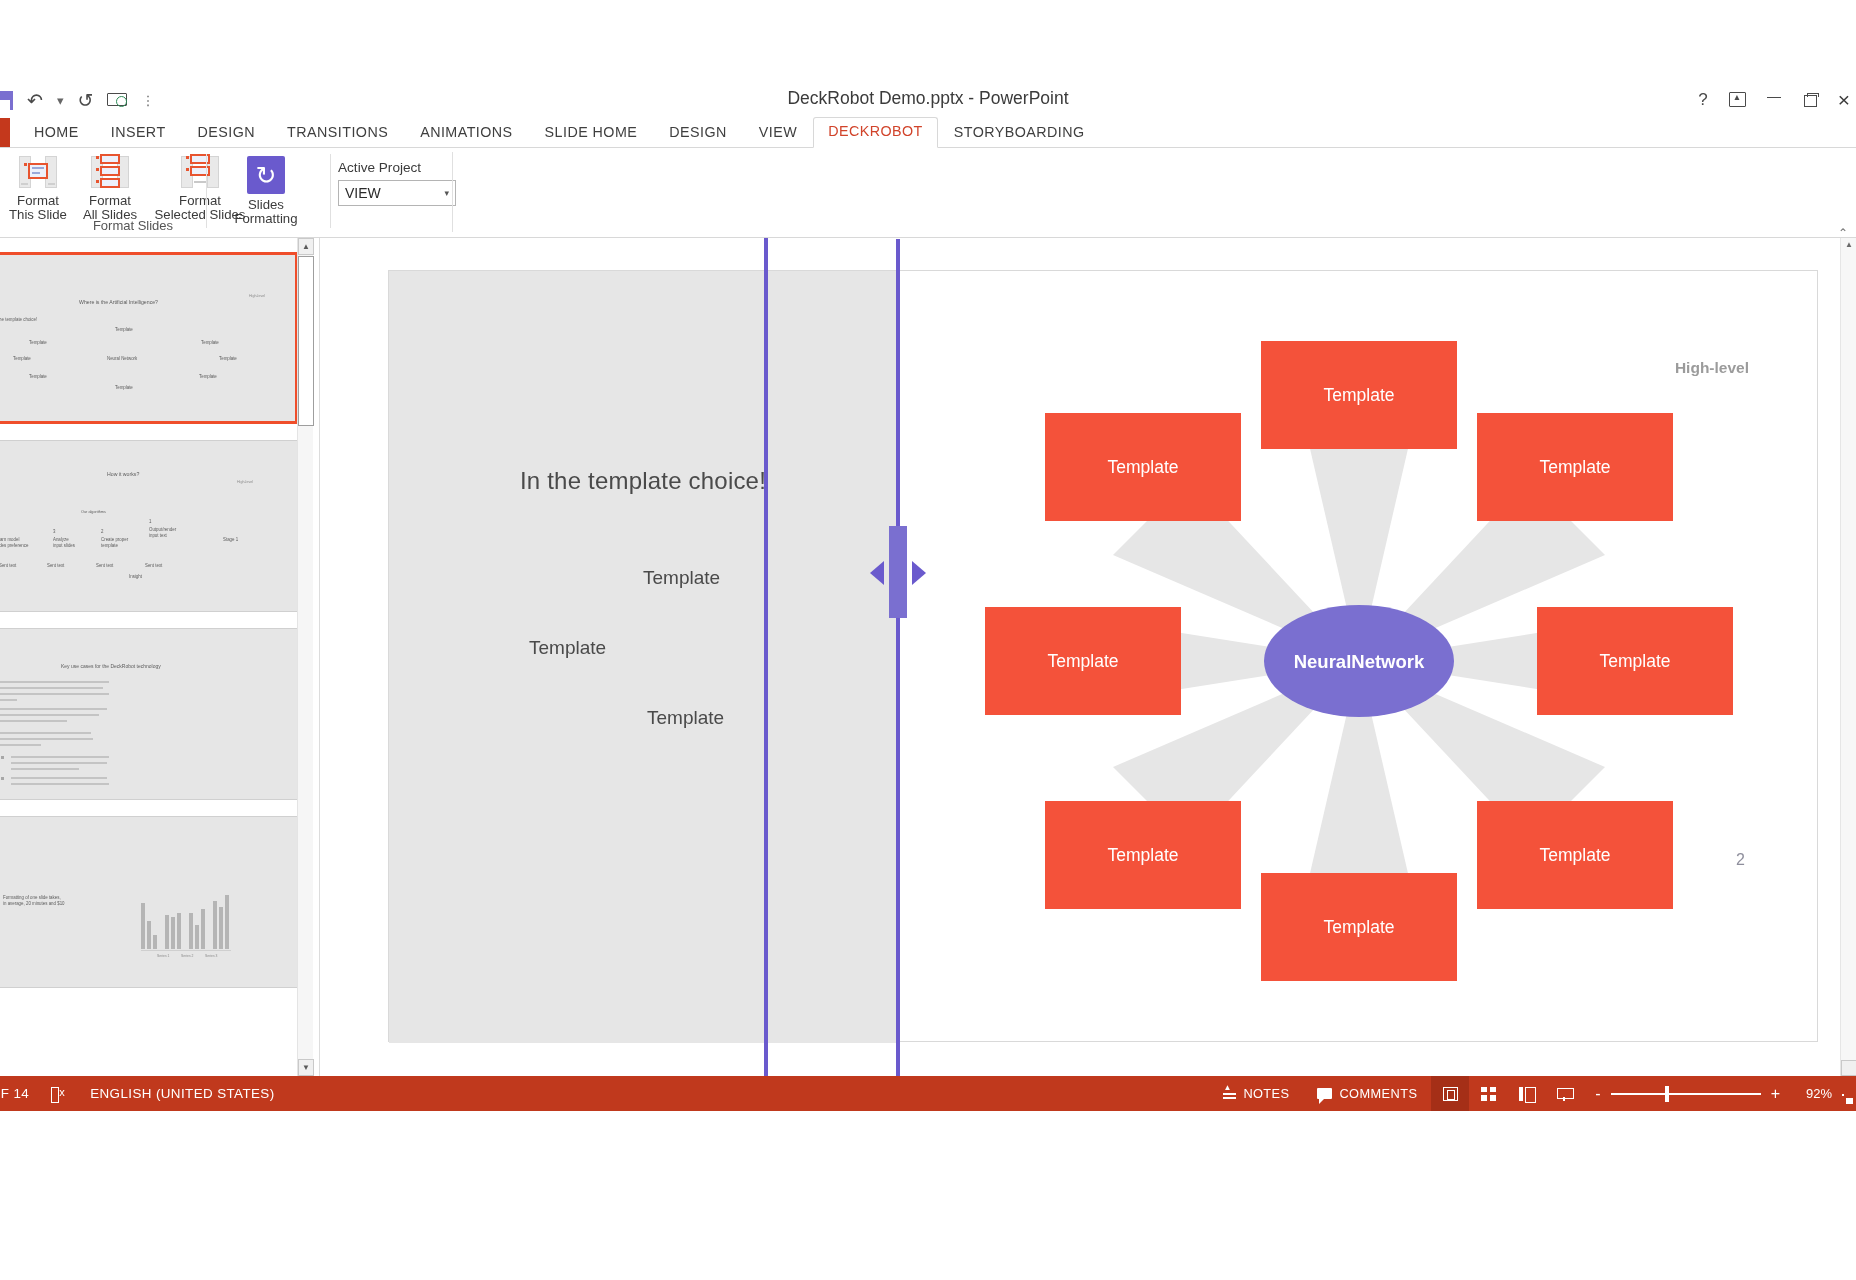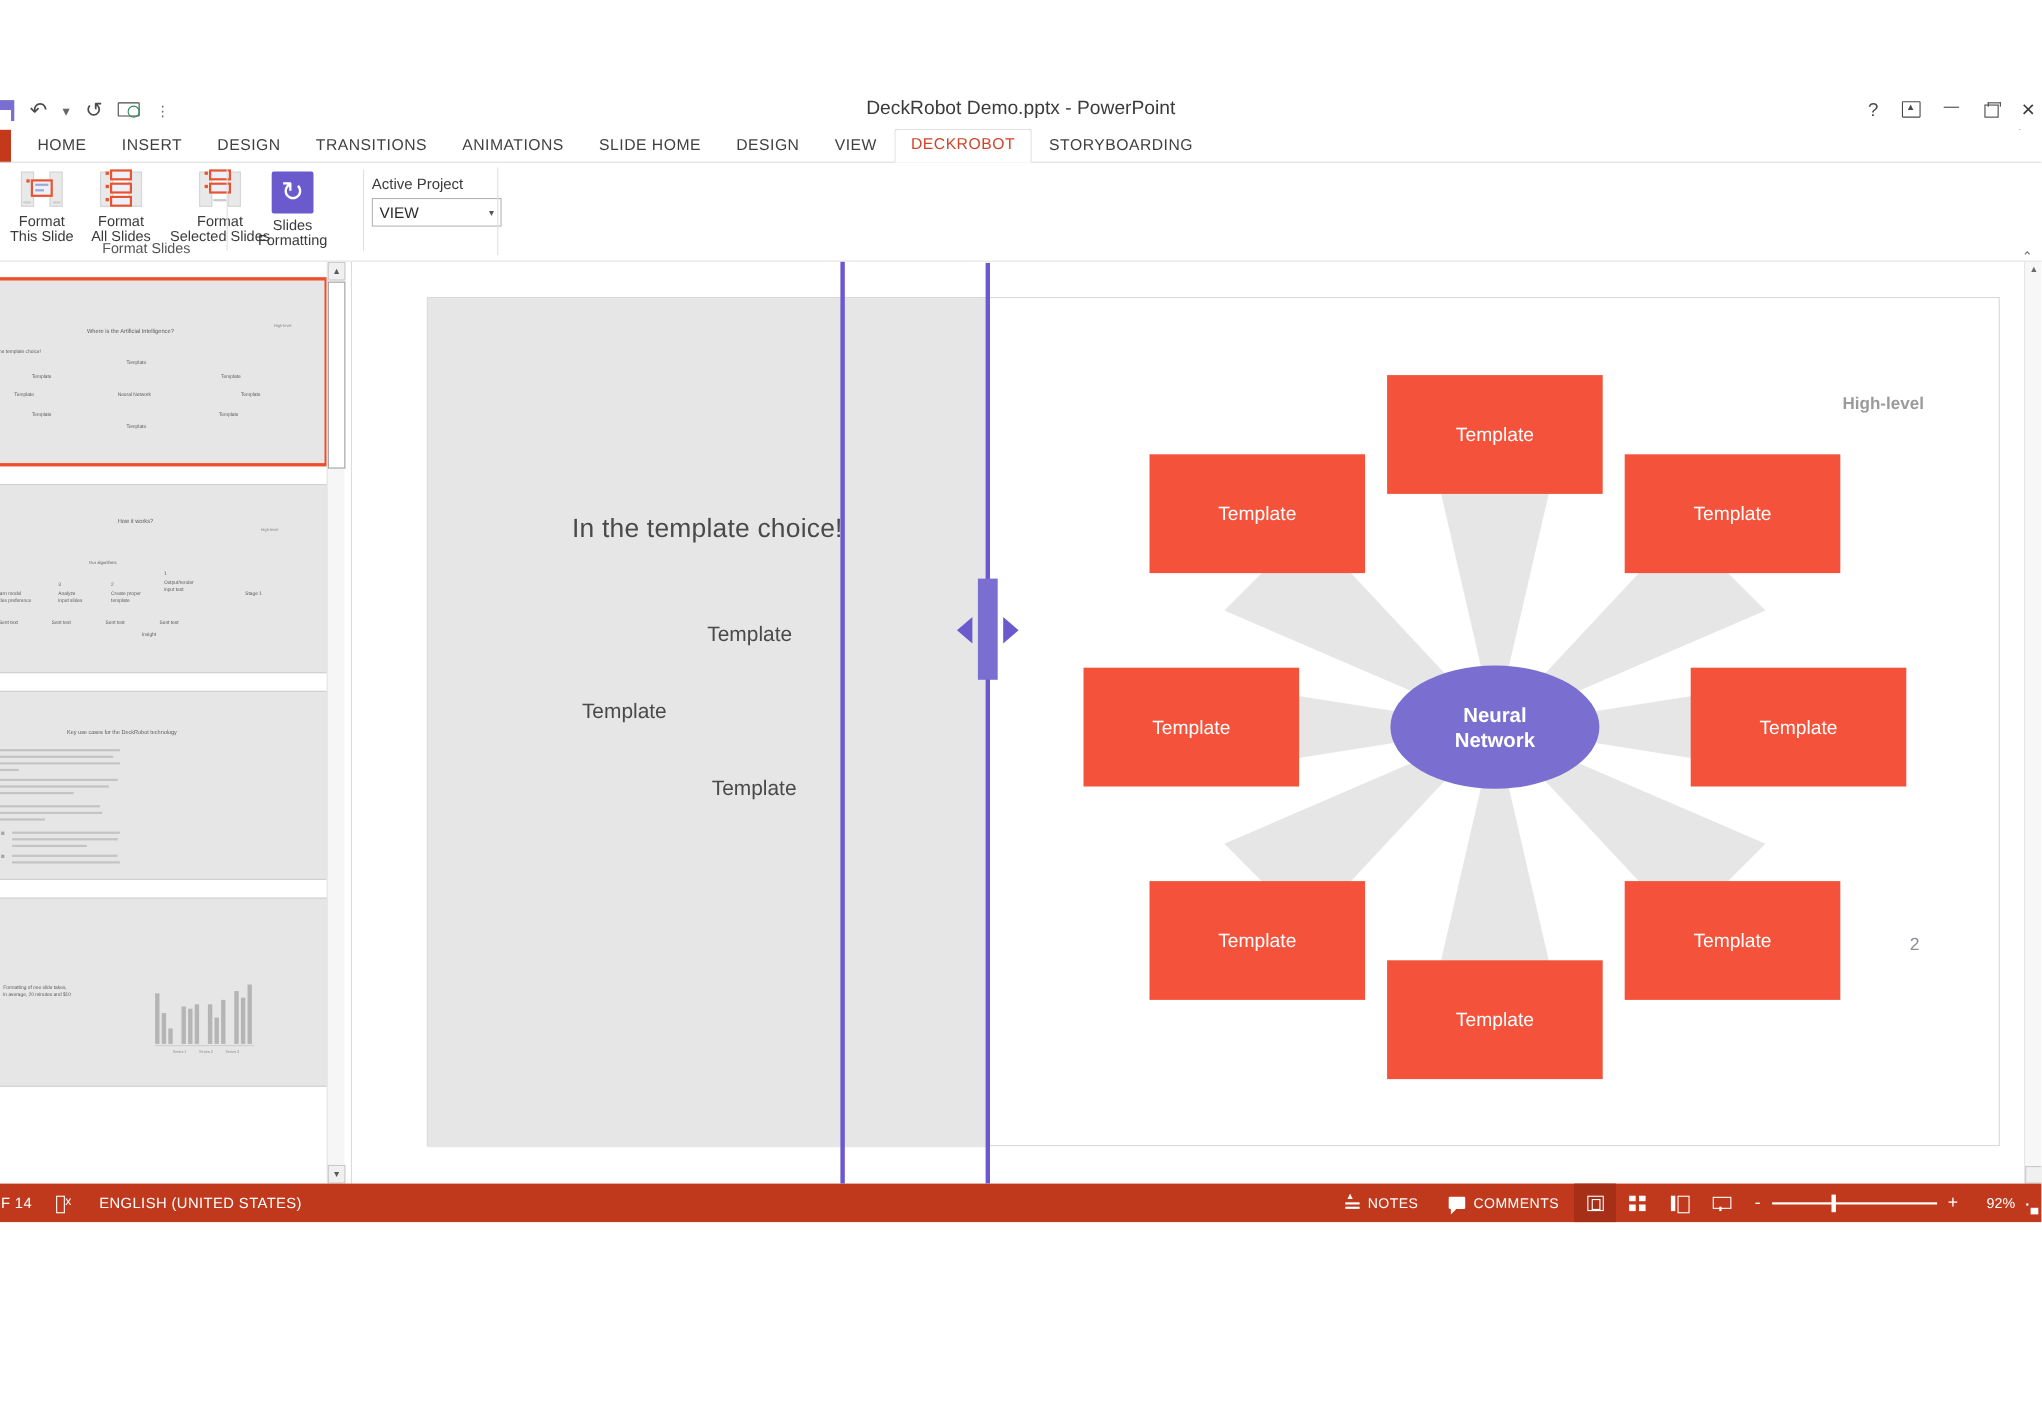--- a/index.html
+++ b/index.html
@@ -312,21 +312,21 @@
     display: flex; align-items: center; justify-content: center;
     font-size: 17.5px;
   }
   .hub {
     position: absolute;
     width: 190px; height: 112px;
     left: 355px; top: 274px;
     background: #7a6fd0;
     border-radius: 50%;
     color: #ffffff; font-weight: bold; font-size: 18.5px;
-    display: flex; flex-direction: column; align-items: center; justify-content: center;
+    display: flex; flex-direction: row; align-items: center; justify-content: center;
     line-height: 23px;
     z-index: 5;
   }
   .highlevel {
     position: absolute; right: 68px; top: 88px;
     font-size: 15.5px; color: #9b9b9b; font-weight: bold;
   }
   .slidenum {
     position: absolute; right: 72px; bottom: 172px;
     font-size: 16px; color: #8e8e9c;

